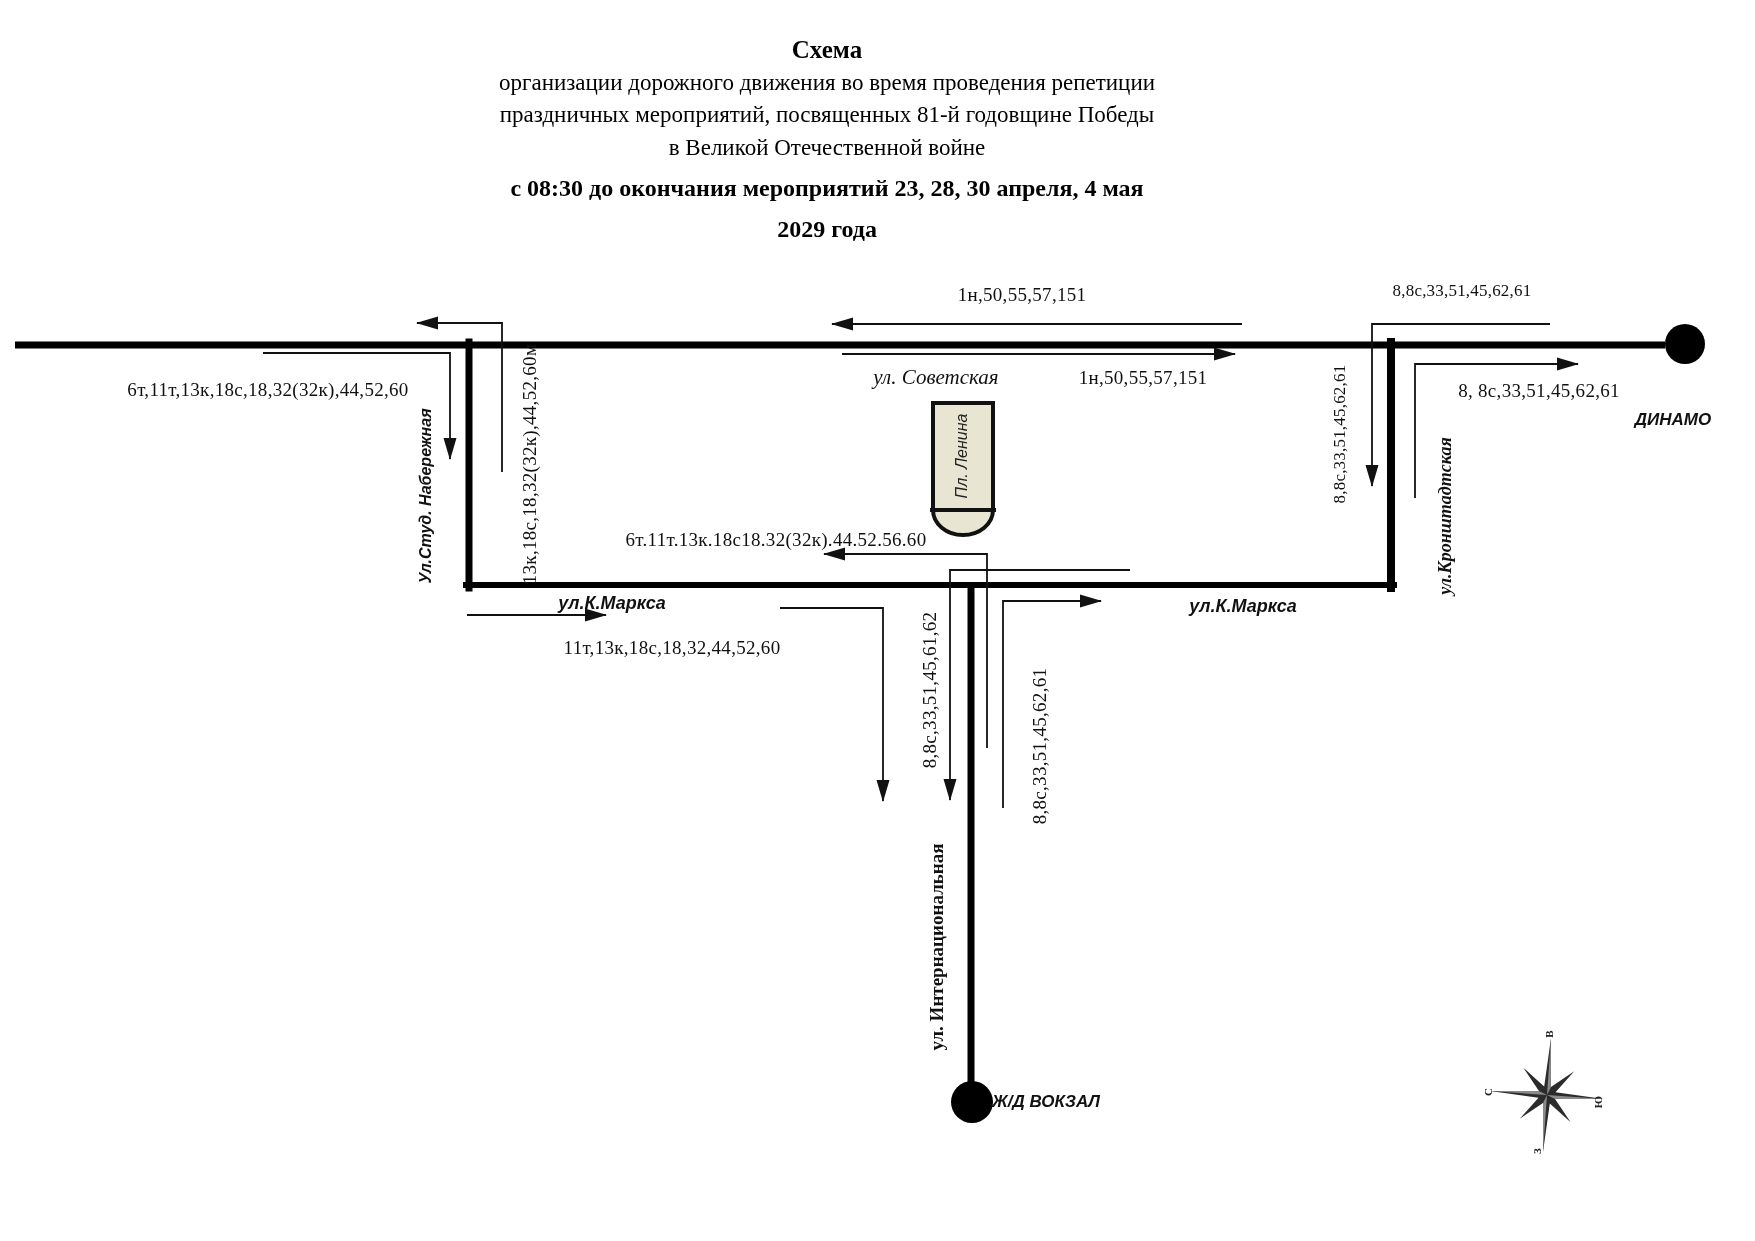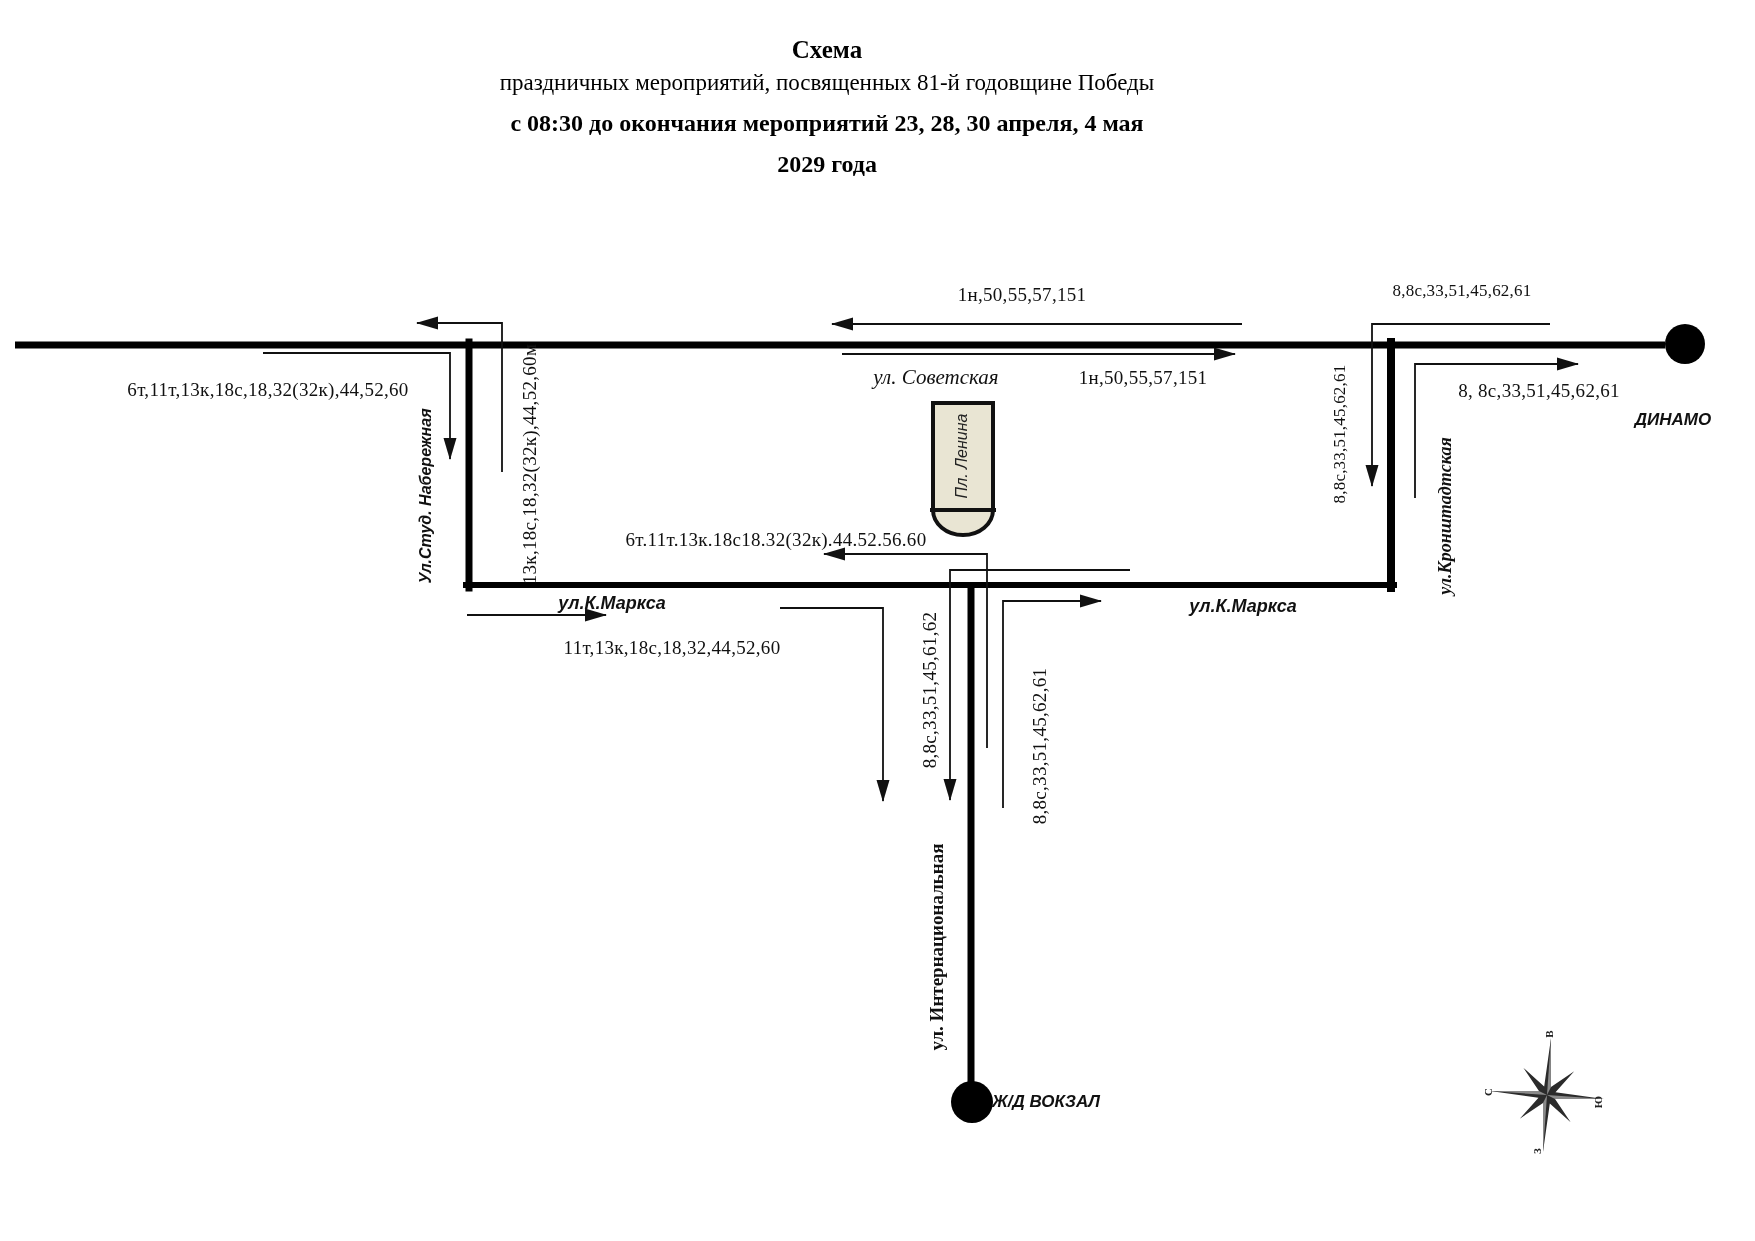--- a/index.html
+++ b/index.html
@@ -73,21 +73,23 @@
         <polygon points="0,-57 3.4,-8.3 0,0"></polygon>
         <polygon points="57,0 8.3,3.4 0,0"></polygon>
         <polygon points="0,57 -3.4,8.3 0,0"></polygon>
         <polygon points="-57,0 -8.3,-3.4 0,0"></polygon>
       </g>
     </g>
   </svg>
 
   <div id="title-block">
     <div class="t1">Схема</div>
+    <div>организации дорожного движения во время проведения репетиции</div>
     <div>праздничных мероприятий, посвященных 81-й годовщине Победы</div>
+    <div>в Великой Отечественной войне</div>
     <div class="t-bold">с 08:30 до окончания мероприятий  23, 28, 30 апреля, 4 мая</div>
     <div class="t-bold">2029 года</div>
   </div>
 
   <div class="lbl rt" style="left:268px;top:390px">6т,11т,13к,18с,18,32(32к),44,52,60</div>
   <div class="lbl rt" style="left:1022px;top:295px">1н,50,55,57,151</div>
   <div class="lbl rt" style="left:1143px;top:378px">1н,50,55,57,151</div>
   <div class="lbl rt-sm" style="left:1462px;top:291px">8,8с,33,51,45,62,61</div>
   <div class="lbl rt" style="left:1539px;top:391px">8, 8с,33,51,45,62,61</div>
   <div class="lbl rt" style="left:776px;top:540px">6т.11т.13к.18с18.32(32к).44.52.56.60</div>

